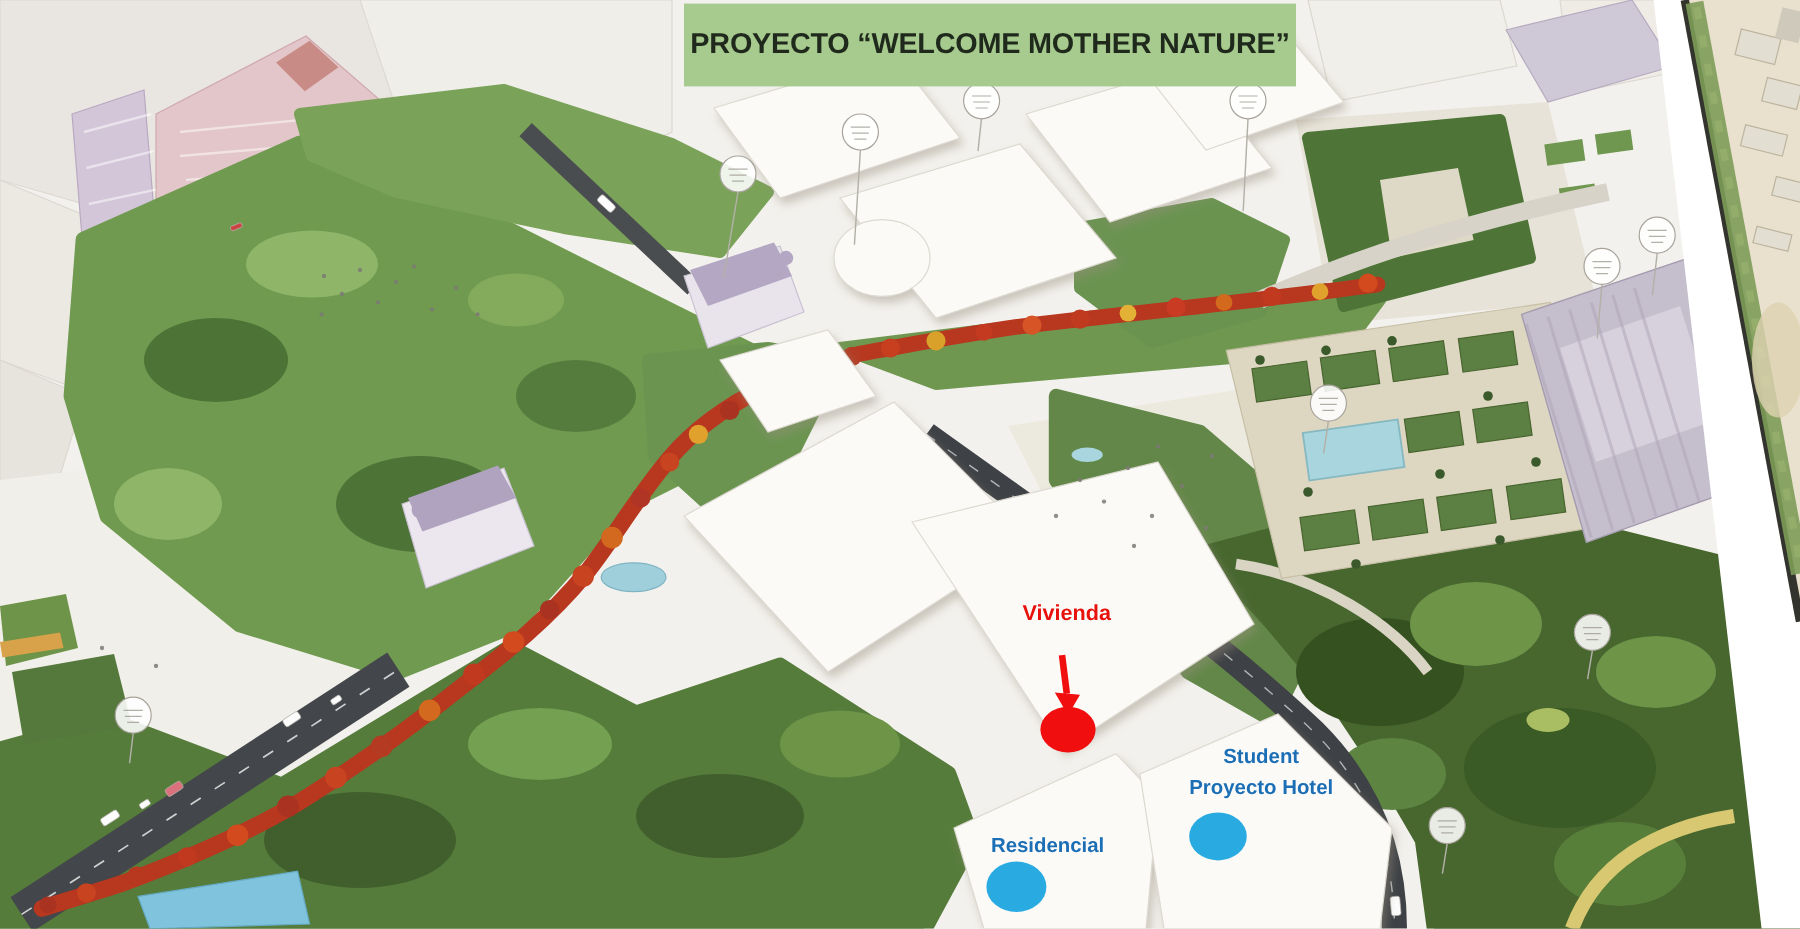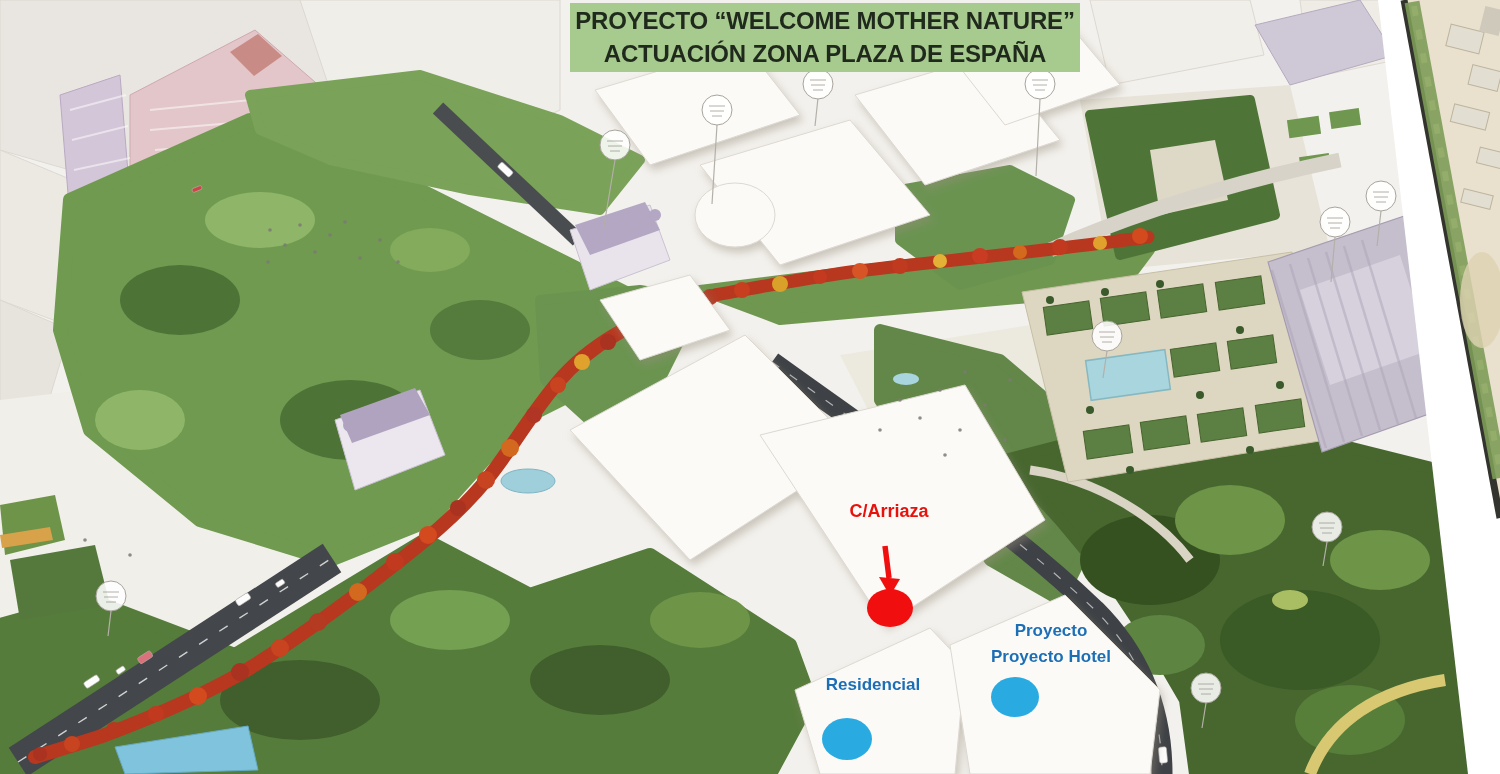--- a/index.html
+++ b/index.html
@@ -294,29 +294,28 @@
     <path d="M885,546 L889,578" stroke-width="5.5" fill="none" stroke="#f10e0e"></path>
     <polygon points="890,596 879,577 900,579" fill="#f10e0e"></polygon>
     <ellipse cx="890" cy="608" rx="23" ry="19" fill="#f10e0e"></ellipse>
     <ellipse cx="1015" cy="697" rx="24" ry="20" fill="#29abe2"></ellipse>
     <ellipse cx="847" cy="739" rx="25" ry="21" fill="#29abe2"></ellipse>
   </g>
 </svg>
 
 <div class="banner" style="background-color: rgb(167, 202, 142); color: rgb(31, 42, 28);">
   <div>PROYECTO “WELCOME MOTHER NATURE”</div>
-  <div>ACTUACIÓN ZONA PLAZA DE ESPAÑA</div>
 </div>
 
 <div class="map-label lbl-vivienda" style="color: rgb(232, 18, 12);">
-  <div>C/Arriaza</div>
+  <div>Vivienda</div>
 </div>
 
 <div class="map-label lbl-student" style="color: rgb(29, 111, 181);">
-  <div>Proyecto</div>
+  <div>Student</div>
   <div>Proyecto Hotel</div>
 </div>
 
-<div class="map-label lbl-park" style="color: rgb(29, 111, 181);">
+<div class="map-label lbl-park" style="color: rgb(29, 111, 181); margin-top: 20px;">
   <div>Residencial</div>
 </div>
 
 </div>
 
 </body></html>

